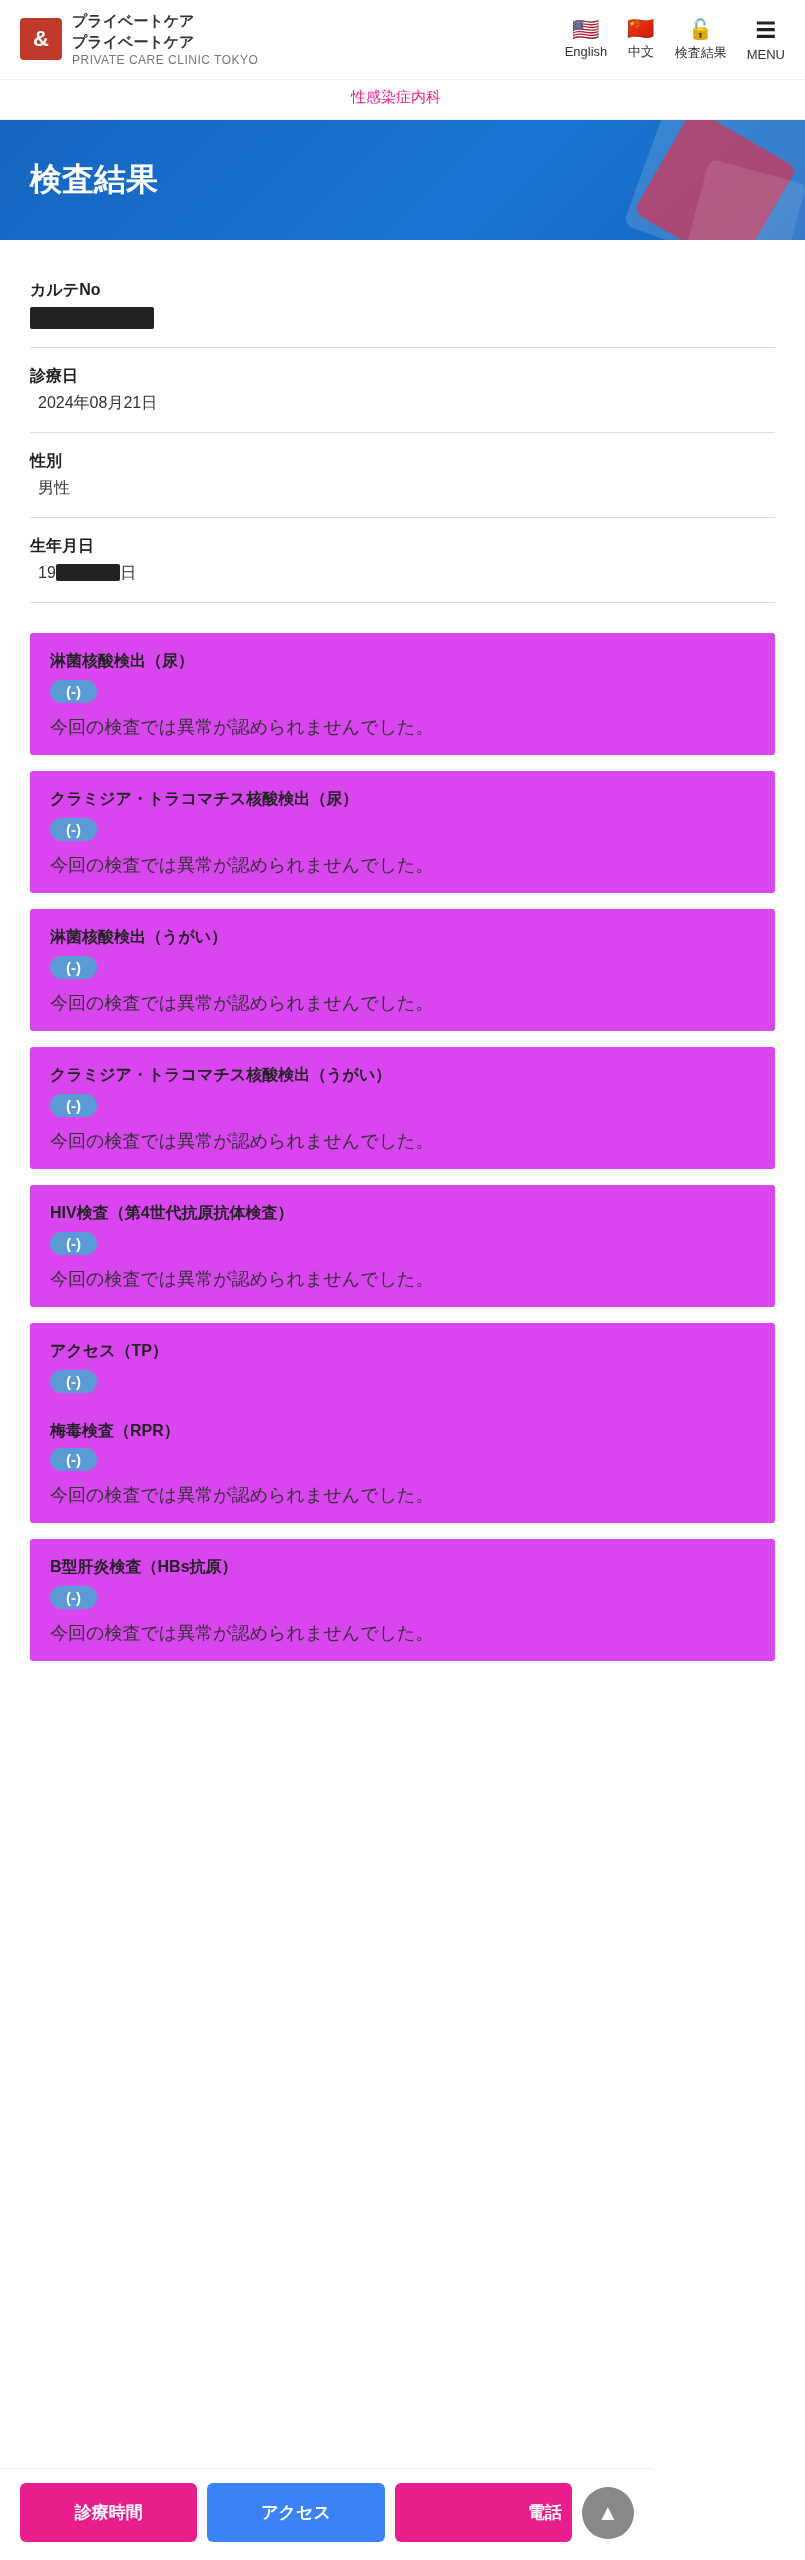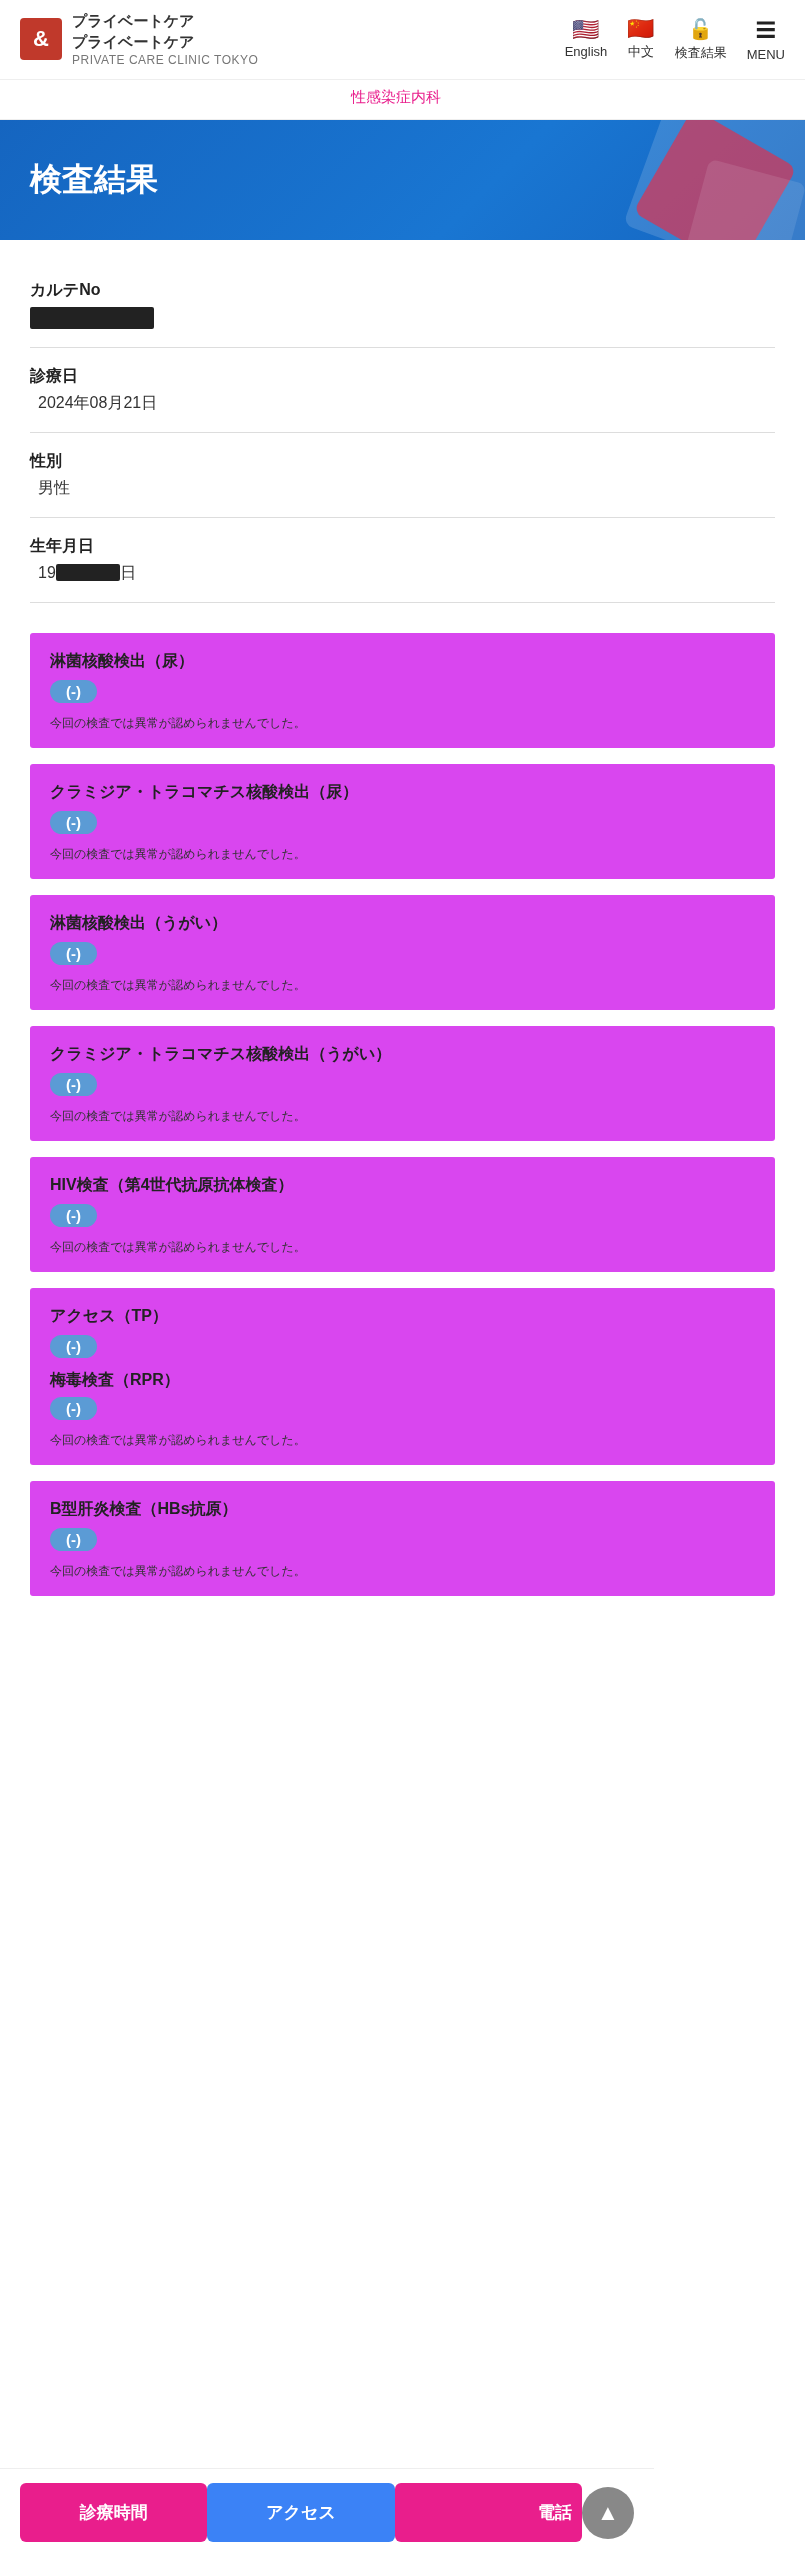--- a/index.html
+++ b/index.html
@@ -198,49 +198,49 @@
       display: inline-block;
       background: #5b9bd5;
       color: #fff;
       border-radius: 20px;
       padding: 3px 16px;
       font-size: 15px;
       font-weight: bold;
       margin-bottom: 8px;
     }
     .result-note {
-      font-size: 12px;
+      font-size: 18px;
       color: #333;
       margin-top: 4px;
     }
 
     
     .result-sub-block {
-      margin-top: 4px;
+      margin-top: 20px;
     }
     .result-sub-name {
       font-size: 16px;
       font-weight: bold;
       color: #222;
       margin-bottom: 6px;
     }
 
     
     .footer-bar {
       position: fixed;
       bottom: 0;
       left: 0;
       width: 654px;
       background: #fff;
       border-top: 1px solid #eee;
       display: flex;
       align-items: center;
       justify-content: space-between;
       padding: 14px 20px 18px 20px;
-      gap: 0;
+      gap: 10px;
     }
     .footer-btn {
       flex: 1;
       padding: 18px 10px;
       border: none;
       border-radius: 6px;
       font-size: 17px;
       font-weight: bold;
       cursor: pointer;
       color: #fff;

